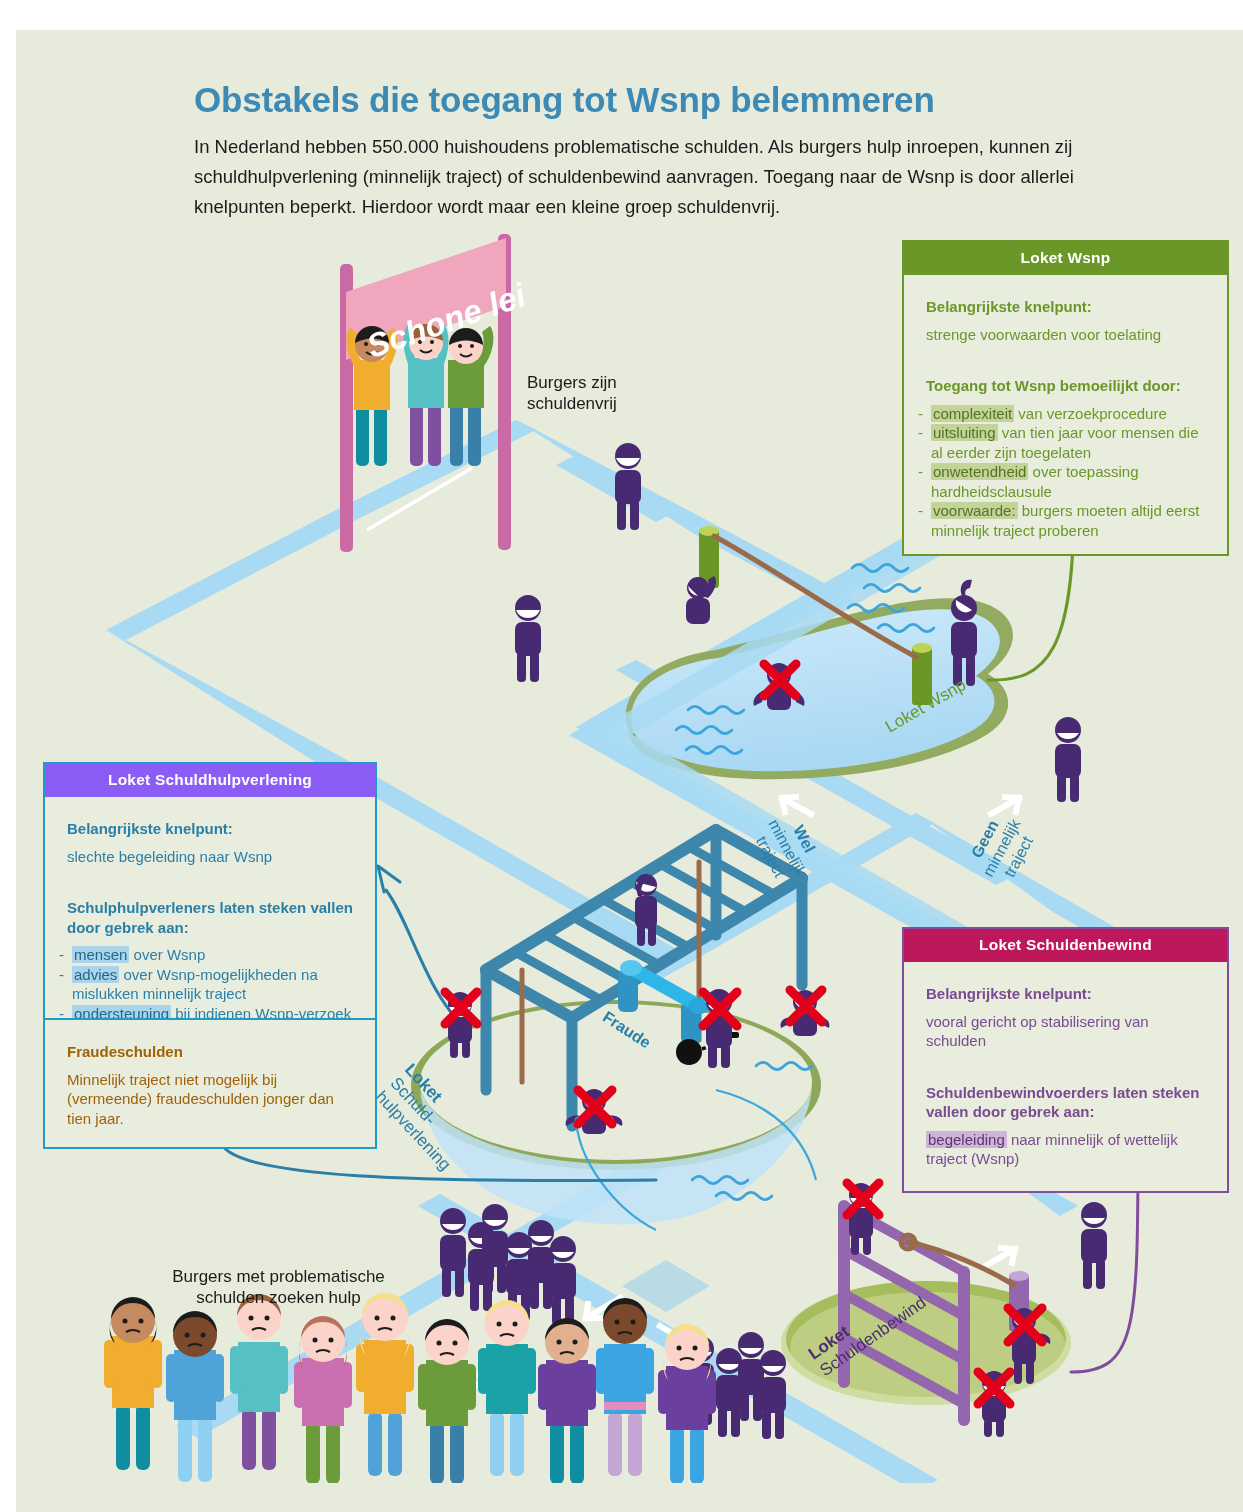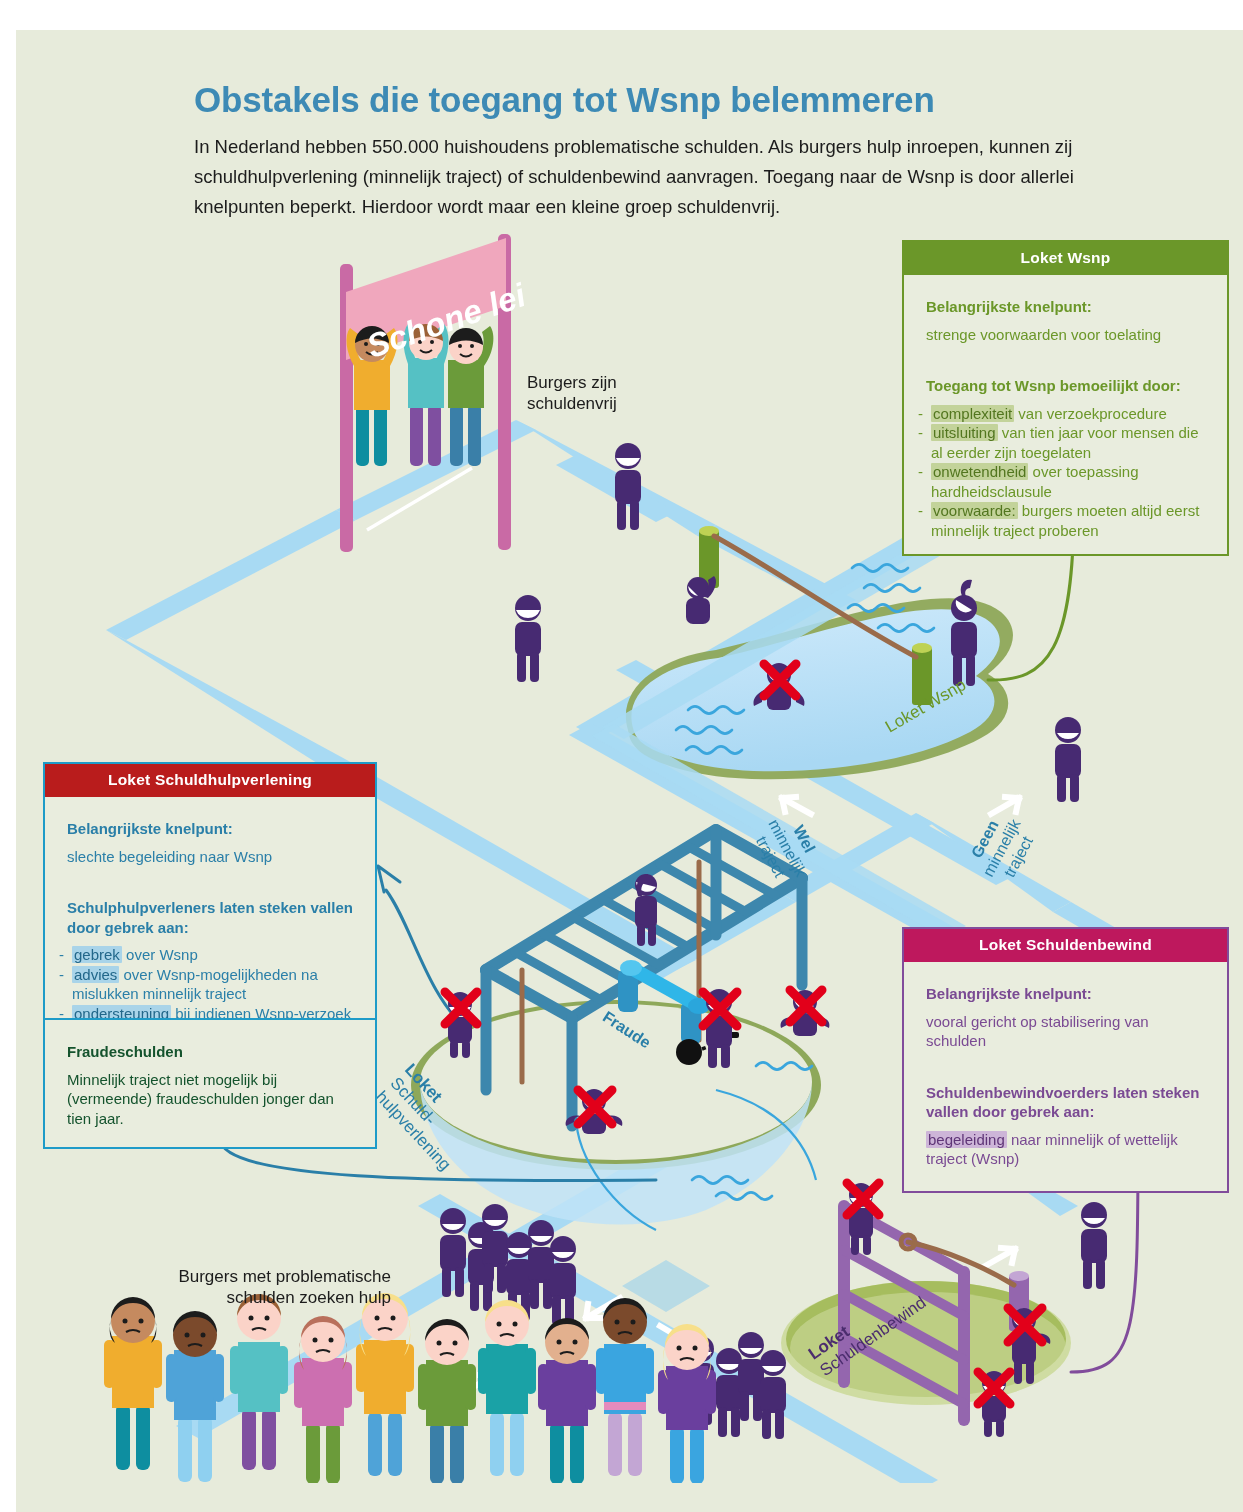--- a/index.html
+++ b/index.html
@@ -40,38 +40,38 @@
   .hl { padding:0 2px; border-radius:1px;text-align:center; }
 
   
   #box-wsnp { left:886px; top:210px; width:327px; border-color:#6b9729; }
   #box-wsnp .bhead { background:#6b9729; }
   #box-wsnp .bbody { color:#6b9729; }
   #box-wsnp .hl { background:#c3d39a; color:#52761f; }
 
   
   #box-shv { left:27px; top:732px; width:334px; border-color:#1e9bc8; }
-  #box-shv .bhead { background:#b91c1c; }
+  #box-shv .bhead { background:#8b5cf6; }
   #box-shv .bbody { color:#2a7fa8; }
   #box-shv .hl { background:#a9d4e9; color:#22678a; }
 
   
   #box-fraude { left:27px; top:988px; width:334px; border-color:#1e9bc8; }
-  #box-fraude .bbody { color:#14532d; padding-bottom:11px; }
+  #box-fraude .bbody { color:#a16207; padding-bottom:11px; }
 
   
   #box-sbw { left:886px; top:897px; width:327px; border-color:#814c9b; }
   #box-sbw .bhead { background:#be185d; }
   #box-sbw .bbody { color:#7a4a93; }
   #box-sbw .hl { background:#cdb5d8; color:#5f3577; }
 
   
   .maplabel { position:absolute; color:#1c1c1c; font-size:17px; line-height:21px; }
   #lbl-schuldenvrij { left:511px; top:342px; }
-  #lbl-zoekenhulp { left:150px; top:1236px; text-align:right; width:225px; }
+  #lbl-zoekenhulp { left:150px; top:1236px; text-align:center; width:225px; }
 
   .rot { position:absolute; transform-origin:0 0; white-space:nowrap; }
   .rot b { font-weight:bold; }
 
   #lbl-loketwsnp { left:866px; top:690px; transform:rotate(-30deg);
     font-size:17px; color:#6b9729; font-weight:bold; }
   #lbl-loketwsnp span { font-weight:normal; }
 
   #lbl-wel { left:782px; top:777px; transform:rotate(62deg);
     font-size:16px; color:#2a7fa8; line-height:19px; text-align:center; }
@@ -774,21 +774,21 @@
   </div>
 
   <div class="box" id="box-shv">
     <div class="bhead">Loket Schuldhulpverlening</div>
     <div class="bbody">
       <p><b>Belangrijkste knelpunt:</b></p>
       <p>slechte begeleiding naar Wsnp</p>
       <div class="gap"></div>
       <p><b>Schulphulpverleners laten steken vallen door gebrek aan:</b></p>
       <ul>
-        <li><span class="hl">gebrek</span><span> over Wsnp</span></li>
+        <li><span class="hl">mensen</span><span> over Wsnp</span></li>
         <li><span class="hl">advies</span><span> over Wsnp-mogelijkheden na mislukken minnelijk traject</span></li>
         <li><span class="hl">ondersteuning</span><span> bij indienen Wsnp-verzoek</span></li>
         <li><span class="hl">begeleiding</span><span> tijdens en na het Wsnp-traject</span></li>
       </ul>
     </div>
   </div>
 
   <div class="box" id="box-fraude">
     <div class="bbody">
       <p><b>Fraudeschulden</b></p>

